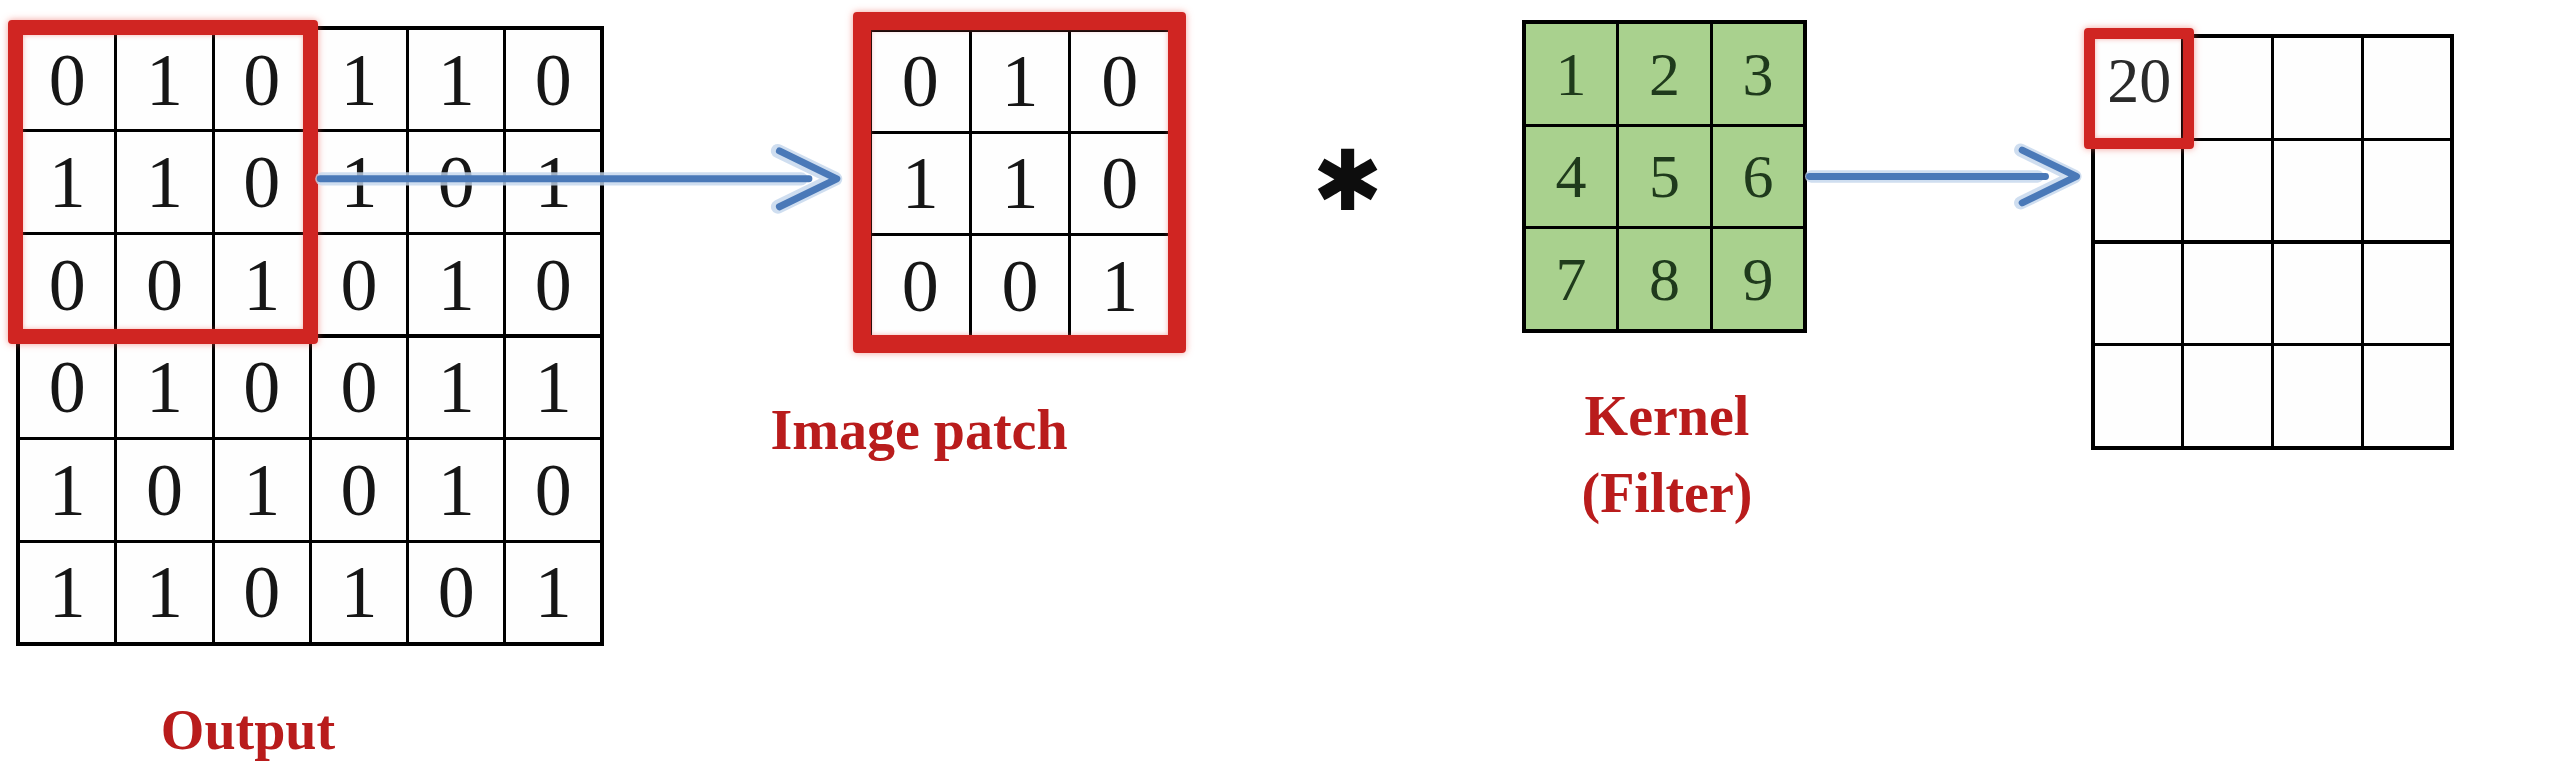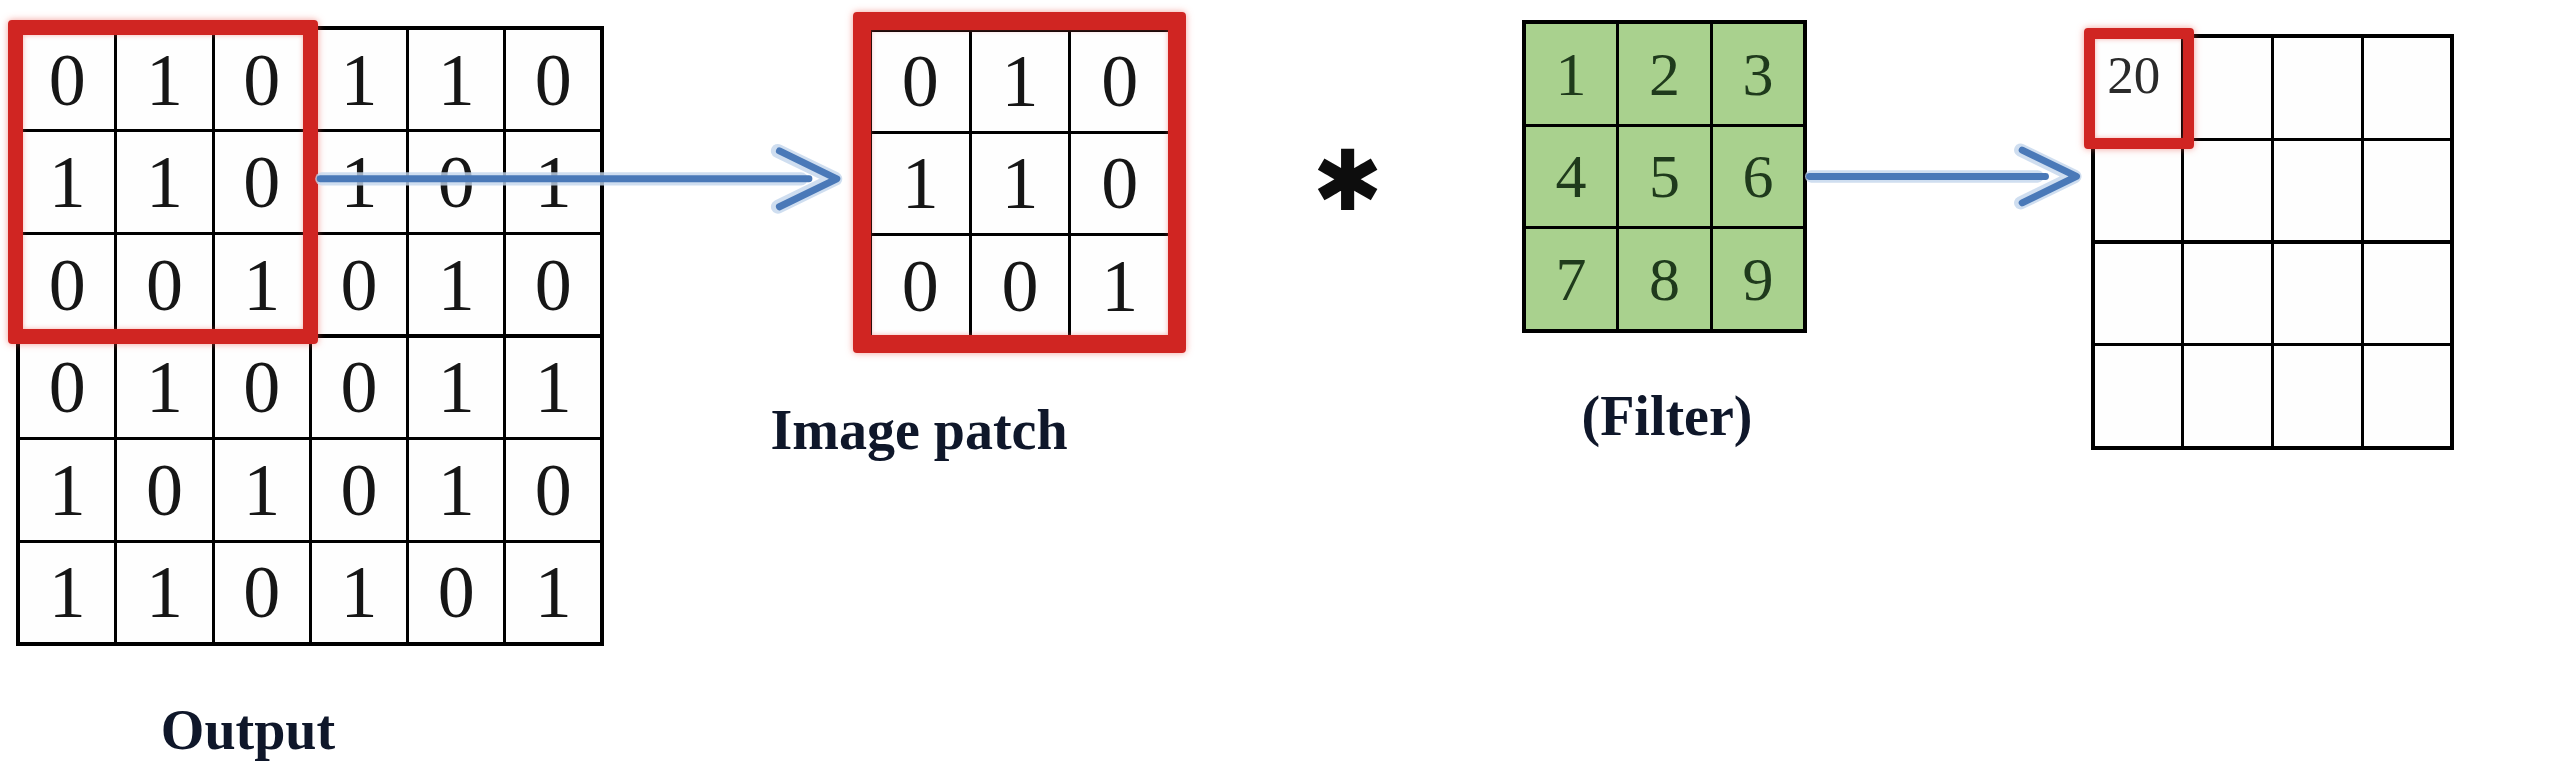--- a/index.html
+++ b/index.html
@@ -12,31 +12,31 @@
     position:absolute;display:grid;background:#000;gap:3.1px;padding:3.9px;box-sizing:border-box;
   }
   .grid.cols6{grid-template-columns:repeat(6,1fr);grid-template-rows:repeat(6,1fr);}
   .grid.cols3{grid-template-columns:repeat(3,1fr);grid-template-rows:repeat(3,1fr);}
   .grid.cols4{grid-template-columns:repeat(4,1fr);grid-template-rows:repeat(4,1fr);}
   .cell{
     background:#fefefe;display:flex;align-items:center;justify-content:center;
     font-size:74px;color:#161616;line-height:1;
   }
   .kernel .cell{background:var(--kernel-green,#a9d18e);color:#1f3a1c;font-size:62px;}
-  .output .cell{font-size:53px;color:#2a2a2a;justify-content:flex-start;align-items:flex-start;
+  .output .cell{font-size:64px;color:#2a2a2a;justify-content:flex-start;align-items:flex-start;
     padding:11px 0 0 12.4px;}
   
   .redbox{
     position:absolute;box-sizing:border-box;border:15.5px solid var(--highlight-red,#d02522);
     border-radius:3.9px;box-shadow:0 0 7px rgba(235,80,70,.55), inset 0 0 5.4px rgba(235,80,70,.45);
     pointer-events:none;
   }
   
   .caption{
-    position:absolute;text-align:center;font-weight:bold;color:#0f172a;
+    position:absolute;text-align:center;font-weight:bold;color:#b91c1c;
     font-size:56px;line-height:77px;white-space:nowrap;
   }
   
   .operator{
     position:absolute;left:1293px;top:123px;width:109px;height:116px;
     display:flex;align-items:center;justify-content:center;
     font-family:"DejaVu Sans", sans-serif;font-weight:bold;font-size:84px;color:#0d0d0d;
   }
   
   .arrow{position:absolute;}
@@ -124,20 +124,21 @@
     <div class="cell">3</div>
     <div class="cell">4</div>
     <div class="cell">5</div>
     <div class="cell">6</div>
     <div class="cell">7</div>
     <div class="cell">8</div>
     <div class="cell">9</div>
   </div>
 
   <div class="caption" style="left:1481px;top:378px;width:372px;">
+    <div>Kernel</div>
     <div>(Filter)</div>
   </div>
 
   <svg class="arrow" style="left:1805px;top:143px;" width="287" height="70" viewBox="0 0 370 90">
     <line class="arrow-halo" x1="8" y1="43" x2="300" y2="43" stroke-width="16" opacity="0.8"></line>
     <line class="arrow-core" x1="6" y1="43" x2="310" y2="43" stroke-width="9"></line>
     <path class="arrow-halo" d="M 278 9 L 348 43 L 278 77" stroke-width="17" opacity="0.8"></path>
     <path class="arrow-core" d="M 280 9 L 350 43 L 280 77" stroke-width="9"></path>
   </svg>
 

